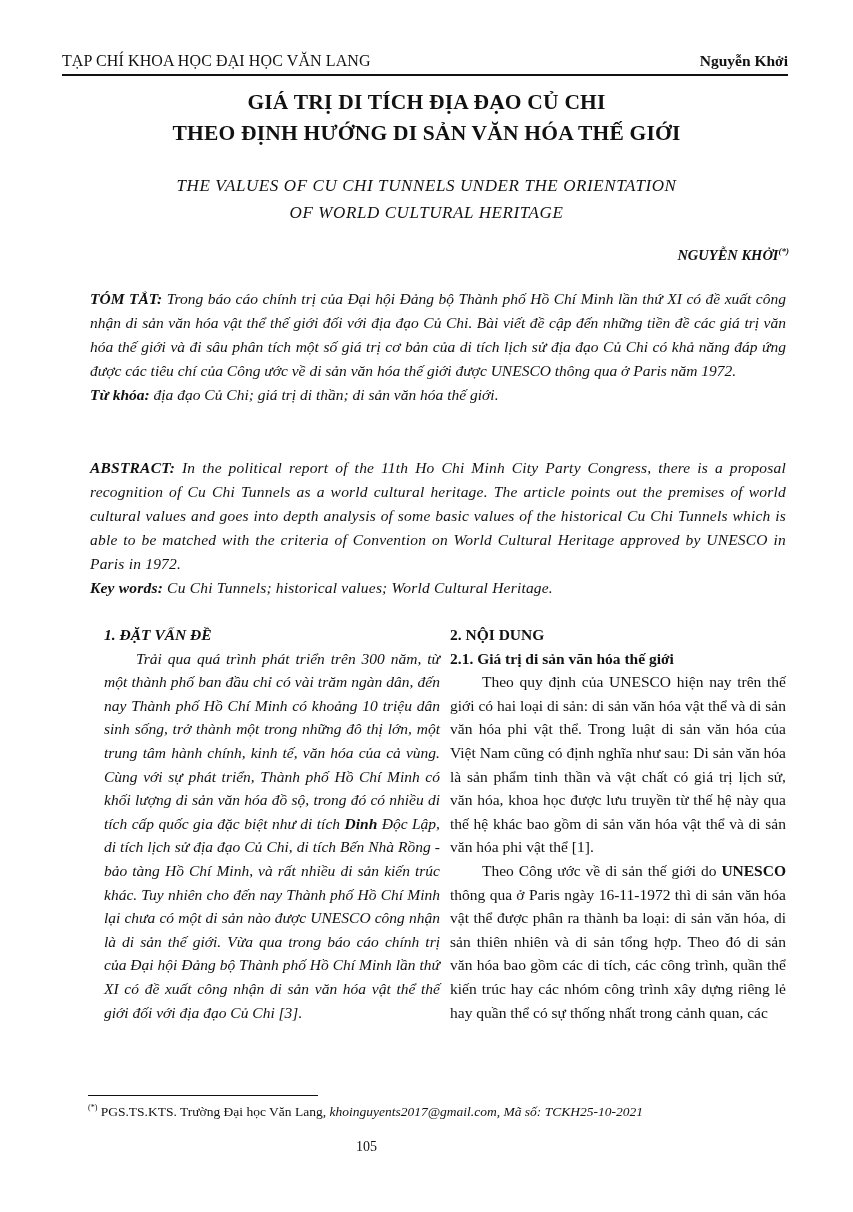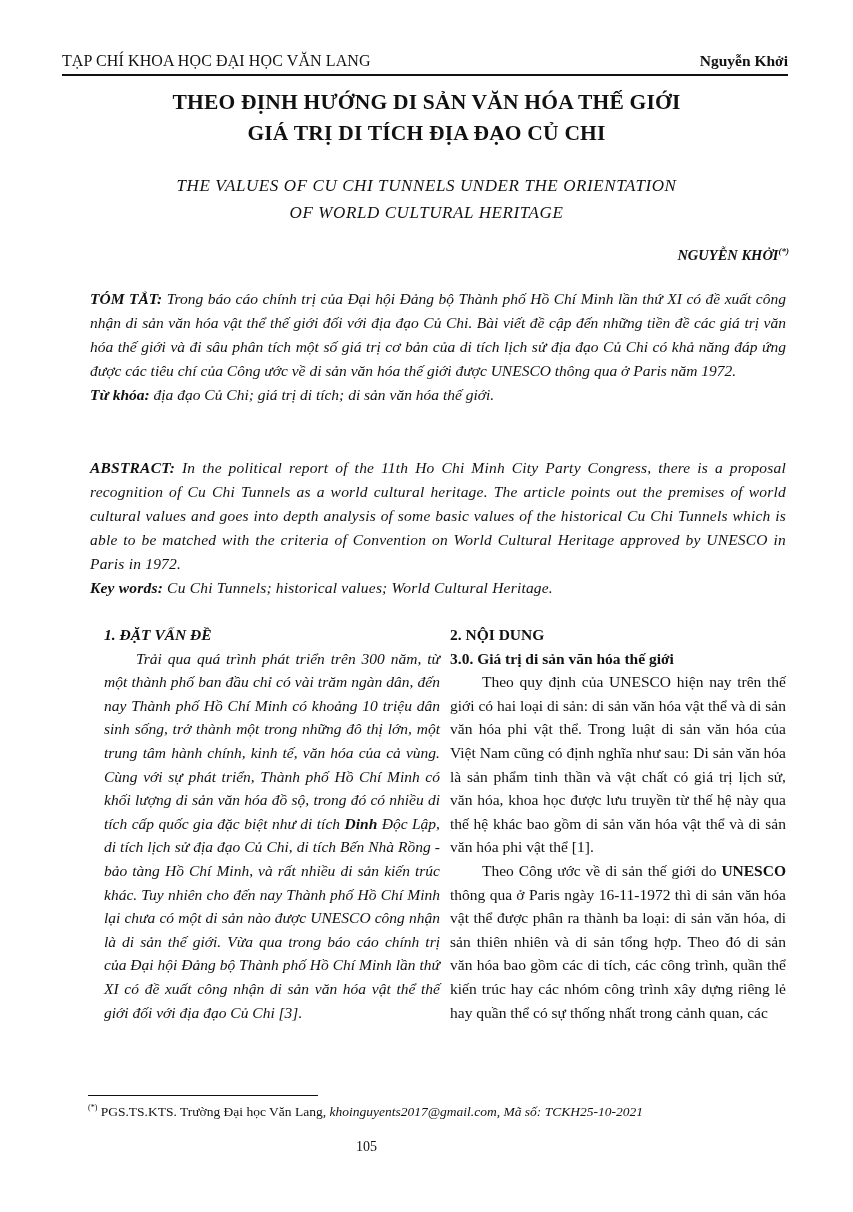--- a/index.html
+++ b/index.html
@@ -31,59 +31,59 @@
   </style>
 </head>
 <body>
 
 <div class="abs running-head">
   <span class="journal">TẠP CHÍ KHOA HỌC ĐẠI HỌC VĂN LANG</span>
   <span class="author">Nguyễn Khởi</span>
 </div>
 
 <div class="abs title">
+  <div>GIÁ TRỊ DI TÍCH ĐỊA ĐẠO CỦ CHI</div>
   <div>THEO ĐỊNH HƯỚNG DI SẢN VĂN HÓA THẾ GIỚI</div>
-  <div>GIÁ TRỊ DI TÍCH ĐỊA ĐẠO CỦ CHI</div>
 </div>
 
 <div class="abs en-title">
   <div>THE VALUES OF CU CHI TUNNELS UNDER THE ORIENTATION</div>
   <div>OF WORLD CULTURAL HERITAGE</div>
 </div>
 
 <div class="abs byline">
   <span>NGUYỄN KHỞI</span><sup>(*)</sup>
 </div>
 
 <div class="abs abstract-block vn-abstract">
   <div>
     <b>TÓM TẮT:</b><span> Trong báo cáo chính trị của Đại hội Đảng bộ Thành phố Hồ Chí Minh lần thứ XI có đề xuất công nhận di sản văn hóa vật thể thế giới đối với địa đạo Củ Chi. Bài viết đề cập đến những tiền đề các giá trị văn hóa thế giới và đi sâu phân tích một số giá trị cơ bản của di tích lịch sử địa đạo Củ Chi có khả năng đáp ứng được các tiêu chí của Công ước về di sản văn hóa thế giới được UNESCO thông qua ở Paris năm 1972.</span>
   </div>
   <div>
-    <b>Từ khóa:</b><span> địa đạo Củ Chi; giá trị di tích; di sản văn hóa thế giới.</span>
+    <b>Từ khóa:</b><span> địa đạo Củ Chi; giá trị di thần; di sản văn hóa thế giới.</span>
   </div>
 </div>
 
 <div class="abs abstract-block en-abstract">
   <div>
     <b>ABSTRACT:</b><span> In the political report of the 11th Ho Chi Minh City Party Congress, there is a proposal recognition of Cu Chi Tunnels as a world cultural heritage. The article points out the premises of world cultural values and goes into depth analysis of some basic values of the historical Cu Chi Tunnels which is able to be matched with the criteria of Convention on World Cultural Heritage approved by UNESCO in Paris in 1972.</span>
   </div>
   <div>
     <b>Key words:</b><span> Cu Chi Tunnels; historical values; World Cultural Heritage.</span>
   </div>
 </div>
 
 <div class="abs col left">
   <h2>1. ĐẶT VẤN ĐỀ</h2>
   <p><span>Trải qua quá trình phát triển trên 300 năm, từ một thành phố ban đầu chỉ có vài trăm ngàn dân, đến nay Thành phố Hồ Chí Minh có khoảng 10 triệu dân sinh sống, trở thành một trong những đô thị lớn, một trung tâm hành chính, kinh tế, văn hóa của cả vùng. Cùng với sự phát triển, Thành phố Hồ Chí Minh có khối lượng di sản văn hóa đồ sộ, trong đó có nhiều di tích cấp quốc gia đặc biệt như di tích </span><span class="inline-bold">Dinh</span><span> Độc Lập, di tích lịch sử địa đạo Củ Chi, di tích Bến Nhà Rồng - bảo tàng Hồ Chí Minh, và rất nhiều di sản kiến trúc khác. Tuy nhiên cho đến nay Thành phố Hồ Chí Minh lại chưa có một di sản nào được UNESCO công nhận là di sản thế giới. Vừa qua trong báo cáo chính trị của Đại hội Đảng bộ Thành phố Hồ Chí Minh lần thứ XI có đề xuất công nhận di sản văn hóa vật thể thế giới đối với địa đạo Củ Chi [3].</span></p>
 </div>
 
 <div class="abs col right">
   <h2>2. NỘI DUNG</h2>
-  <h3>3.0. Giá trị di sản văn hóa thế giới</h3>
+  <h3>2.1. Giá trị di sản văn hóa thế giới</h3>
   <p>Theo quy định của UNESCO hiện nay trên thế giới có hai loại di sản: di sản văn hóa vật thể và di sản văn hóa phi vật thể. Trong luật di sản văn hóa của Việt Nam cũng có định nghĩa như sau: Di sản văn hóa là sản phẩm tinh thần và vật chất có giá trị lịch sử, văn hóa, khoa học được lưu truyền từ thế hệ này qua thế hệ khác bao gồm di sản văn hóa vật thể và di sản văn hóa phi vật thể [1].</p>
   <p><span>Theo Công ước về di sản thế giới do </span><span class="inline-bold">UNESCO</span><span> thông qua ở Paris ngày 16-11-1972 thì di sản văn hóa vật thể được phân ra thành ba loại: di sản văn hóa, di sản thiên nhiên và di sản tổng hợp. Theo đó di sản văn hóa bao gồm các di tích, các công trình, quần thể kiến trúc hay các nhóm công trình xây dựng riêng lẻ hay quần thể có sự thống nhất trong cảnh quan, các</span></p>
 </div>
 
 <div class="abs fn-rule"></div>
 <div class="abs footnote">
   <sup>(*)</sup><span> PGS.TS.KTS. Trường Đại học Văn Lang, </span><i>khoinguyents2017@gmail.com, Mã số: TCKH25-10-2021</i>
 </div>
 
 <div class="abs page-number">105</div>

